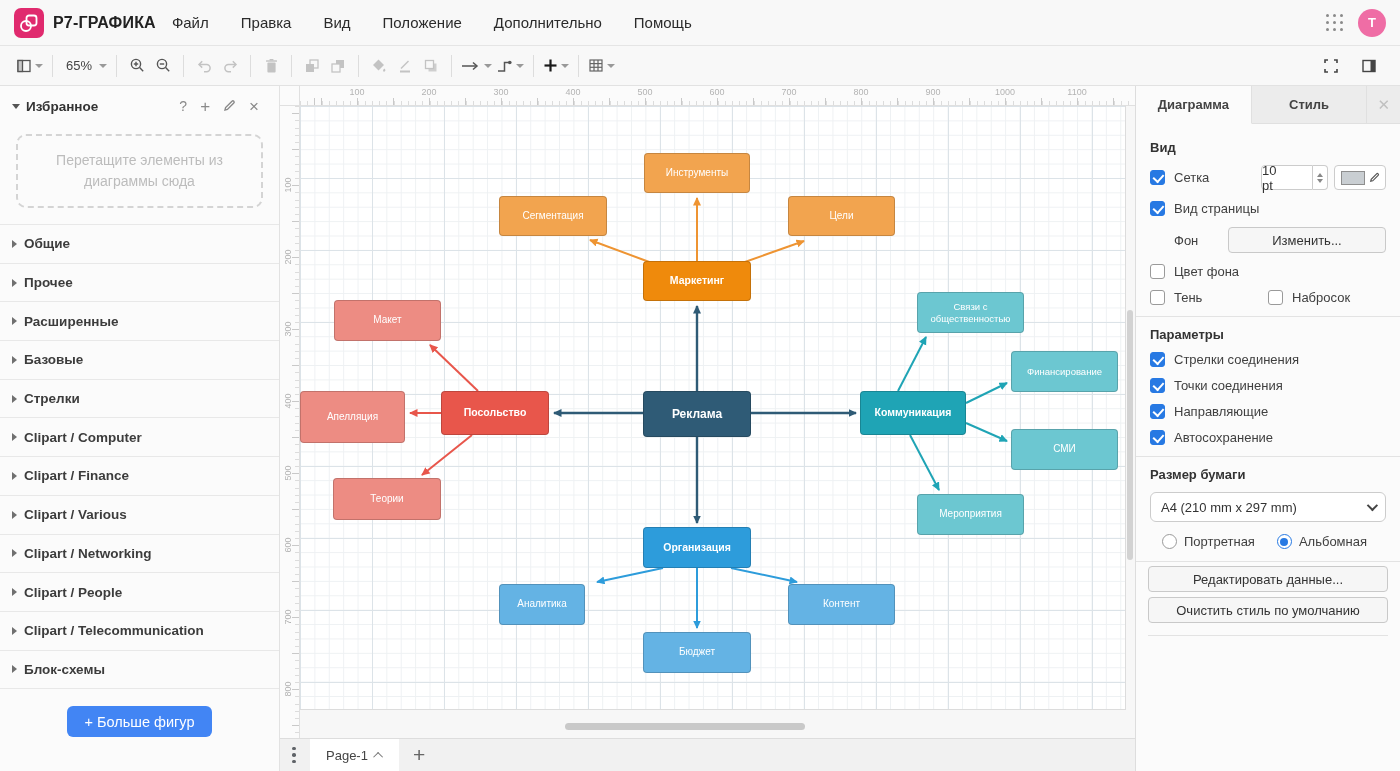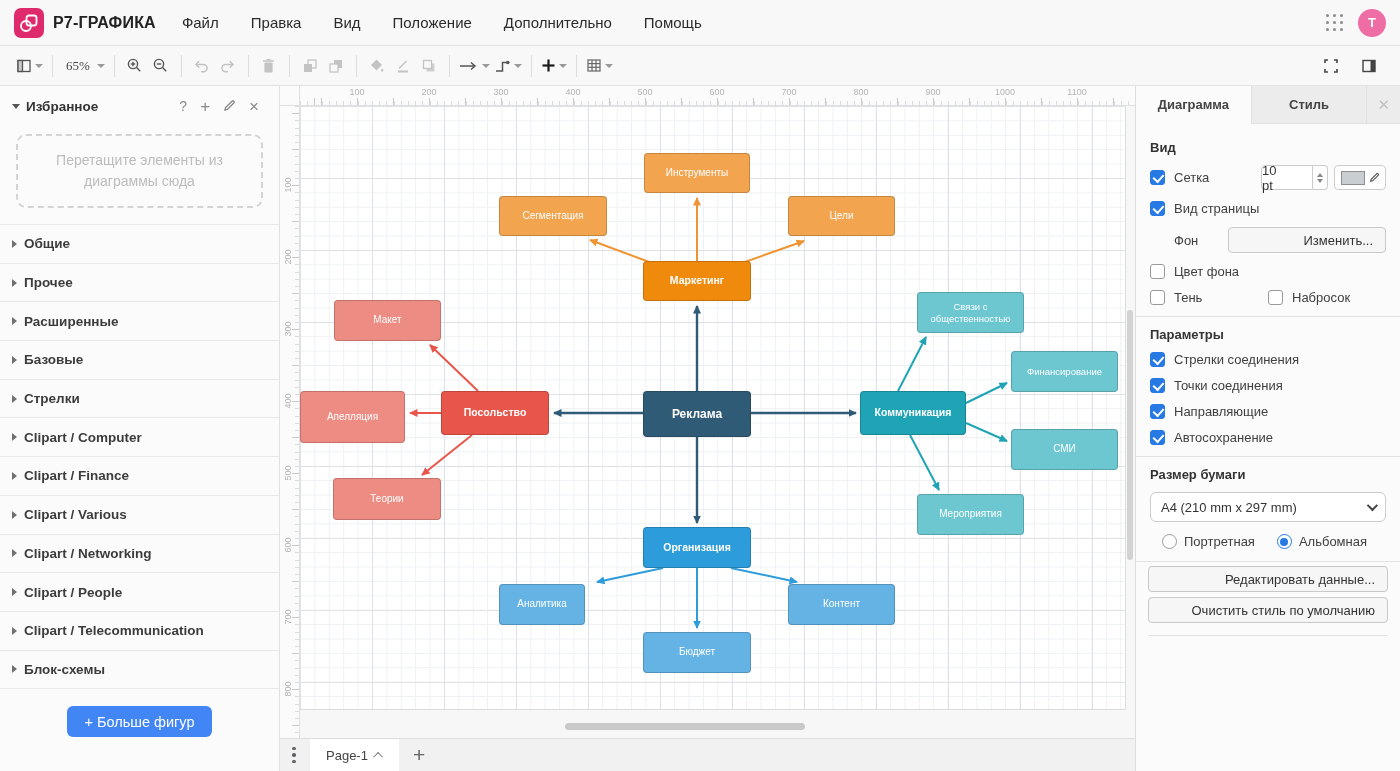--- a/index.html
+++ b/index.html
@@ -2,31 +2,31 @@
 <html><head>
 <meta charset="utf-8">
 <style>
   html,body{margin:0;padding:0;width:1400px;height:771px;overflow:hidden;
     font-family:"Liberation Sans",sans-serif;background:#fff;color:#333;}
   *{box-sizing:border-box;}
   
   .menubar{position:absolute;left:0;top:0;width:1400px;height:46px;background:#f8f8f8;
     border-bottom:1px solid #e5e5e5;display:flex;align-items:center;padding:0 14px;}
   .logo{width:30px;height:30px;border-radius:7px;display:flex;align-items:center;justify-content:center;flex:0 0 auto;}
-  .brand{font-size:16px;font-weight:800;color:#222;margin:0 10px 0 9px;letter-spacing:.2px;}
+  .brand{font-size:16px;font-weight:800;color:#222;margin:0 0 0 9px;letter-spacing:.2px;}
   .menus{display:flex;align-items:center;}
   .menu-item{font-size:15px;color:#2b2b2b;padding:6px 16px;cursor:default;}
   .menubar-right{margin-left:auto;display:flex;align-items:center;gap:14px;}
   .apps-grid{width:18px;height:18px;display:grid;grid-template-columns:repeat(3,1fr);gap:3px;}
   .apps-grid i{width:3px;height:3px;border-radius:50%;background:#8a8a8a;}
   .avatar{width:28px;height:28px;border-radius:50%;color:#fff;font-size:13px;font-weight:700;
     display:flex;align-items:center;justify-content:center;}
   
   .toolbar{position:absolute;left:0;top:46px;width:1400px;height:40px;background:#f8f8f8;
-    border-bottom:1px solid #e2e2e2;display:flex;align-items:center;padding:0 14px;font-family:Liberation Serif, serif;}
+    border-bottom:1px solid #e2e2e2;display:flex;align-items:center;padding:0 14px;}
   .tbtn{height:26px;min-width:26px;display:flex;align-items:center;justify-content:center;gap:3px;
     border-radius:3px;color:#555;padding:0 2px;}
   .tbtn.disabled{color:#c3c3c3;}
   .tbtn svg{display:block;}
   .caret{width:0;height:0;border-left:4px solid transparent;border-right:4px solid transparent;
     border-top:4px solid #999;}
   .zoom-label{font-size:13px;color:#444;padding:0 4px;}
   .sep{width:1px;height:22px;background:#ddd;margin:0 7px;flex:0 0 auto;}
   .toolbar-right{margin-left:auto;display:flex;align-items:center;gap:12px;padding-right:4px;}
   
@@ -115,21 +115,21 @@
     display:flex;align-items:center;justify-content:flex-end;padding-right:22px;font-size:13px;color:#333;}
   .spinner{width:15px;border:1px solid #ccc;border-left:none;border-radius:0 4px 4px 0;background:#fff;
     display:flex;flex-direction:column;align-items:center;justify-content:center;gap:2px;}
   .spinner i.up{width:0;height:0;border-left:3.5px solid transparent;border-right:3.5px solid transparent;border-bottom:4px solid #888;}
   .spinner i.dn{width:0;height:0;border-left:3.5px solid transparent;border-right:3.5px solid transparent;border-top:4px solid #888;}
   .swatch-btn{margin-left:6px;height:25px;width:52px;border:1px solid #ccc;border-radius:4px;background:#fff;
     display:flex;align-items:center;justify-content:center;gap:4px;}
   .swatch{width:24px;height:14px;background:#c9ced2;border:1px solid #8e8e8e;}
   .indent{margin-left:24px;}
   .btn-light{background:#f6f6f6;border:1px solid #c9c9c9;border-radius:4px;height:26px;
-    font-size:13px;color:#333;font-family:inherit;padding:0 12px;text-align:right;}
+    font-size:13px;color:#333;font-family:inherit;padding:0 12px;}
   .change-btn{margin-left:auto;width:158px;}
   .half{width:50%;display:flex;align-items:center;}
   .rdivider{height:1px;background:#e3e3e3;margin:6px -14px 4px -14px;}
   .paper-select{width:100%;height:30px;border:1px solid #ccc;border-radius:6px;background:#fff;
     display:flex;align-items:center;padding:0 10px;font-size:13px;color:#333;margin-bottom:12px;}
   .paper-select .sel-caret{margin-left:auto;width:8px;height:8px;border-right:2px solid #444;
     border-bottom:2px solid #444;transform:rotate(45deg) translateY(-2px);}
   .radio-row{display:flex;align-items:center;gap:22px;padding-left:12px;margin-bottom:12px;}
   .radio{display:flex;align-items:center;gap:7px;}
   .rdot{width:15px;height:15px;border-radius:50%;border:1.5px solid #9a9a9a;background:#fff;position:relative;}

